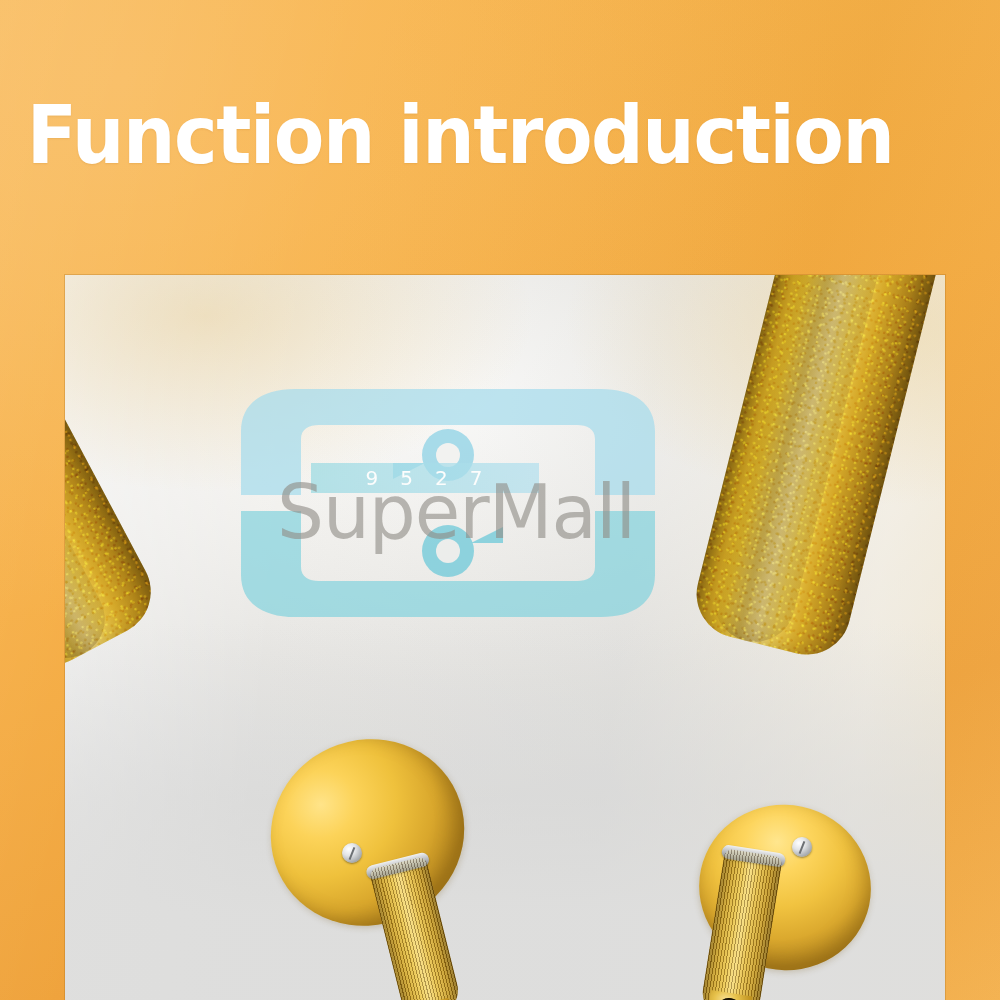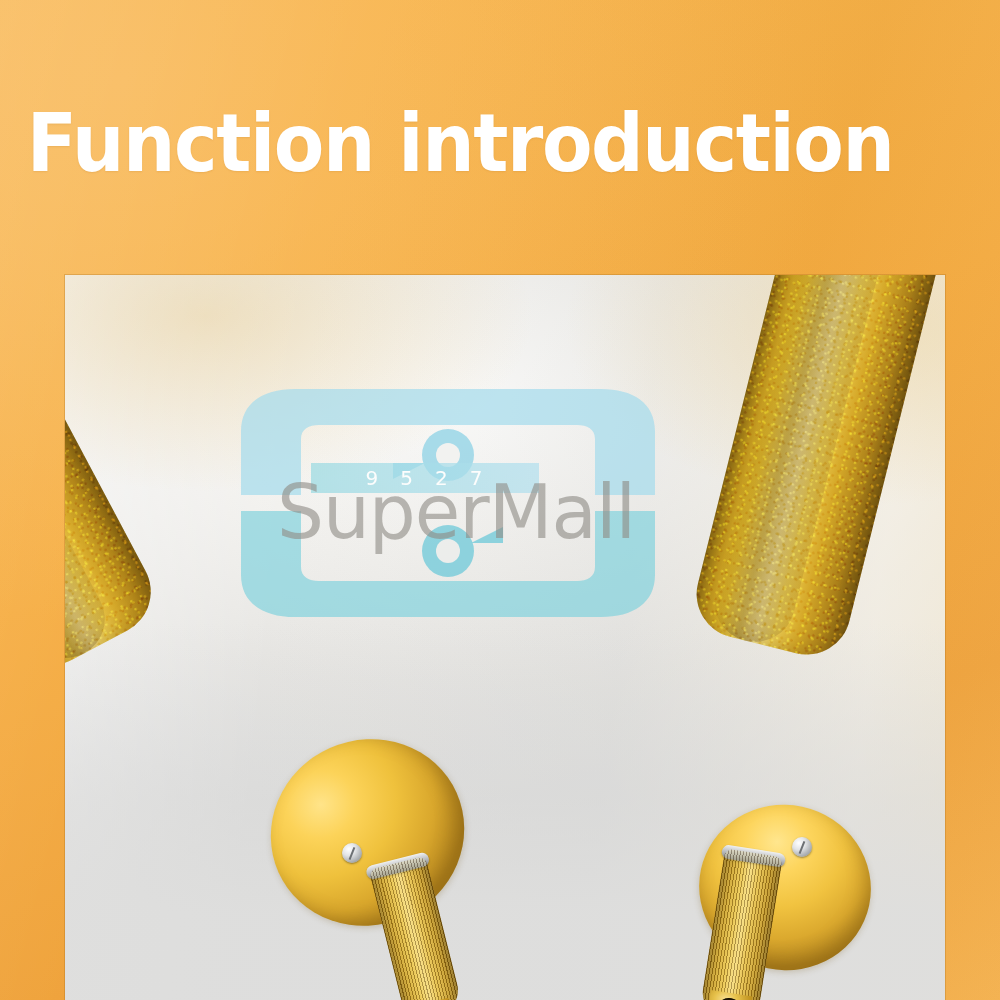--- a/index.html
+++ b/index.html
@@ -20,21 +20,21 @@
   #backdrop-sheen{
     position:absolute; inset:0;
     background:linear-gradient(105deg, rgba(255,255,255,.10) 0%, rgba(255,255,255,0) 30%,
                rgba(190,120,30,.10) 70%, rgba(255,255,255,.06) 100%);
     pointer-events:none;
   }
 
   
   #title-area{
     position:absolute; left:0; top:88px; width:920px; height:96px;
-    display:flex; align-items:flex-end; justify-content:center;
+    display:flex; align-items:center; justify-content:center;
   }
   #page-title{
     color:#ffffff;
     font-family:"DejaVu Sans", sans-serif;
     font-size:80px;
     font-weight:bold;
     letter-spacing:-1.5px;
     line-height:1;
     transform:scaleX(.92);
     transform-origin:center;

